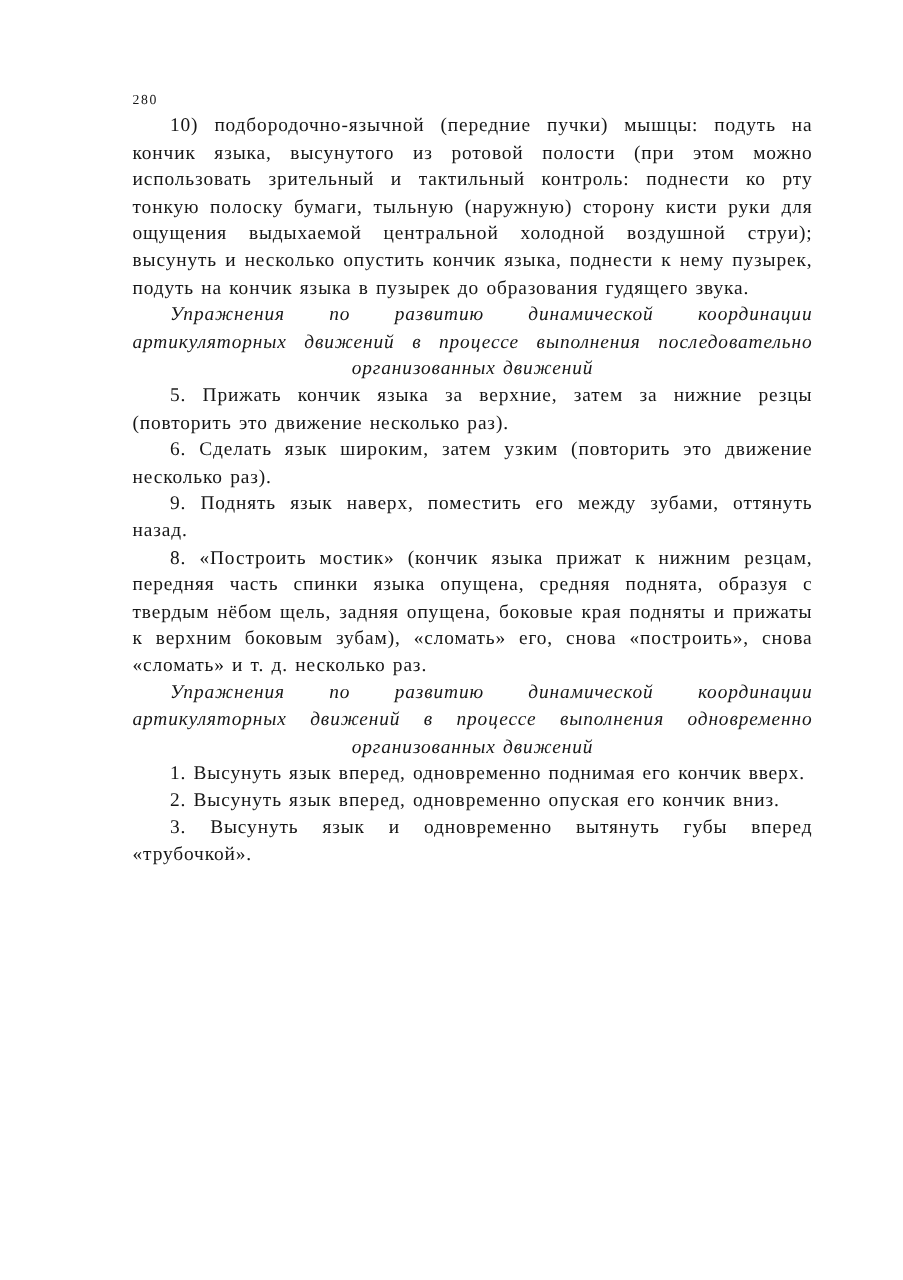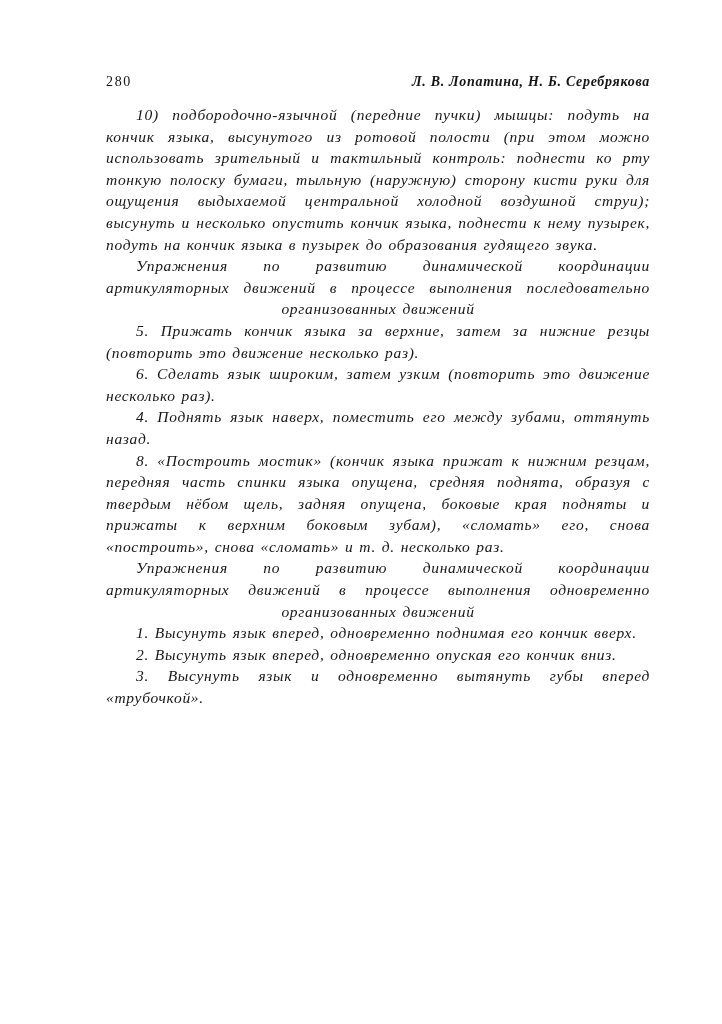--- a/index.html
+++ b/index.html
@@ -15,41 +15,40 @@
     background: #ffffff;
     color: #161616;
     font-family: "Liberation Serif", "DejaVu Serif", serif;
     padding: 74px 72px 40px 106px;
     overflow: hidden;
   }
   .page-header {
     display: flex;
     justify-content: space-between;
     align-items: flex-start;
-    font-size: 14px;
-    margin-bottom: 14px;
+    font-size: 11px;
+    margin-bottom: 4px;
   }
   .page-number {
     letter-spacing: 0.12em;
   }
   .running-title {
     font-weight: bold;
     font-style: italic;
     letter-spacing: 0.05em;
   }
   .body-text p {
     margin: 0;
     font-size: 15.5px;
     line-height: 21.6px;
     text-align: justify;
     text-indent: 30px;
     letter-spacing: 0.045em;
     word-spacing: 0.08em;
     hyphens: auto;
-    font-style: italic;
   }
   .section-heading {
     font-size: 15.5px;
     line-height: 21.6px;
     font-weight: normal;
     font-style: italic;
     text-align: justify;
     text-align-last: center;
     text-indent: 0;
     letter-spacing: 0.05em;
@@ -57,32 +56,31 @@
     margin: 21px 4px 0 10px;
   }
 </style>
 </head>
 <body>
 
 <div class="page">
 
   <header class="page-header">
     <span class="page-number">280</span>
-    <span class="running-title">Л. В. Лопатина, Н. Б. Серебрякова</span>
   </header>
 
   <main class="body-text">
 
     <p>10) подбородочно-язычной (передние пучки) мышцы: подуть на кончик языка, высунутого из ротовой полости (при этом можно использовать зрительный и тактильный контроль: поднести ко рту тонкую полоску бумаги, тыльную (наружную) сторону кисти руки для ощущения выдыхаемой центральной холодной воздушной струи); высунуть и несколько опустить кончик языка, поднести к нему пузырек, подуть на кончик языка в пузырек до образования гудящего звука.</p>
 
     <p class="section-heading">Упражнения по развитию динамической координации артикуляторных движений в процессе выполнения последовательно организованных движений</p>
 
     <p>5. Прижать кончик языка за верхние, затем за нижние резцы (повторить это движение несколько раз).</p>
     <p>6. Сделать язык широким, затем узким (повторить это движение несколько раз).</p>
-    <p>4. Поднять язык наверх, поместить его между зубами, оттянуть назад.</p>
+    <p>9. Поднять язык наверх, поместить его между зубами, оттянуть назад.</p>
     <p>8. «Построить мостик» (кончик языка прижат к нижним резцам, передняя часть спинки языка опущена, средняя поднята, образуя с твердым нёбом щель, задняя опущена, боковые края подняты и прижаты к верхним боковым зубам), «сломать» его, снова «построить», снова «сломать» и т. д. несколько раз.</p>
 
     <p class="section-heading">Упражнения по развитию динамической координации артикуляторных движений в процессе выполнения одновременно организованных движений</p>
 
     <p>1. Высунуть язык вперед, одновременно поднимая его кончик вверх.</p>
     <p>2. Высунуть язык вперед, одновременно опуская его кончик вниз.</p>
     <p>3. Высунуть язык и одновременно вытянуть губы вперед «трубочкой».</p>
 
   </main>
 

